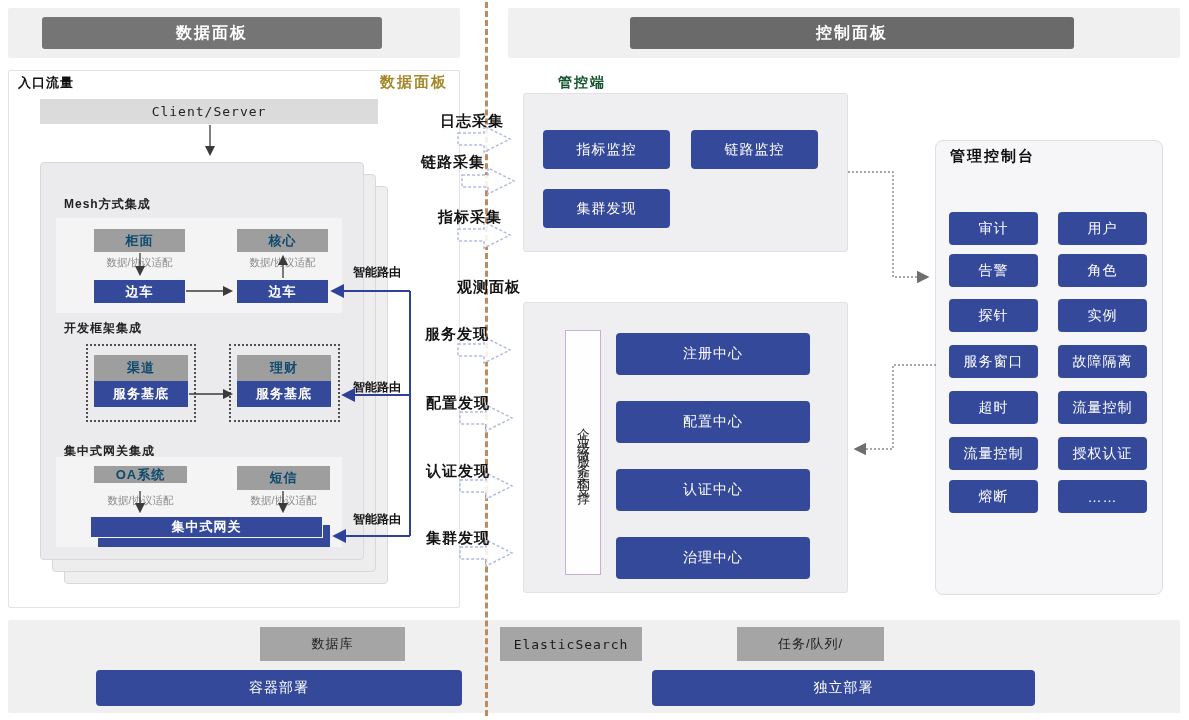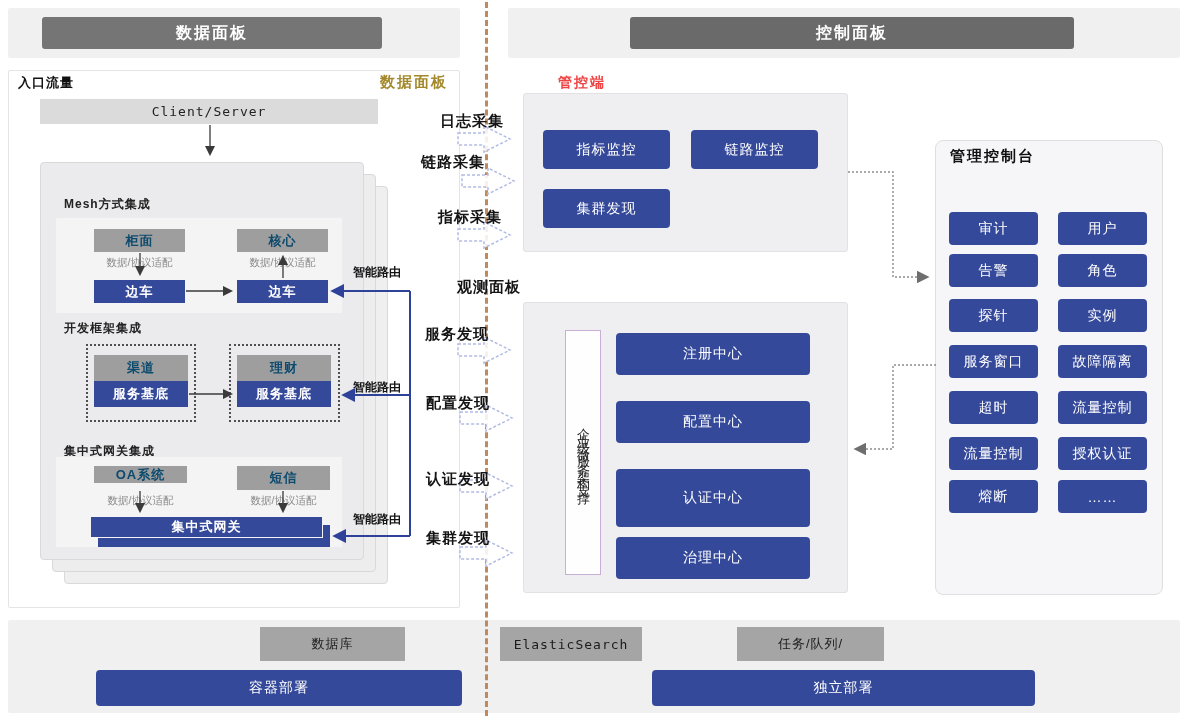--- a/index.html
+++ b/index.html
@@ -21,21 +21,21 @@
   .gray-box2{background:#a5a5a5;color:#1b1b1b;display:flex;align-items:center;justify-content:center;
              font-size:13px;letter-spacing:1px;}
   .sec-title{font-size:12px;font-weight:bold;color:#222;letter-spacing:1px;}
   .adapter{font-size:10.5px;color:#8a8a8a;text-align:center;white-space:nowrap;}
   .mid-label{font-size:15px;font-weight:bold;color:#141414;z-index:6;white-space:nowrap;letter-spacing:1px;}
   .route-label{font-size:12px;font-weight:bold;color:#141414;z-index:6;white-space:nowrap;}
   .dotted-box{border:2px dotted #4f4f4f;background:transparent;}
   .divider{border-left:3px dashed #c08a5c;z-index:2;}
   .mono{font-family:"DejaVu Sans Mono",monospace;font-weight:normal;}
   .gold{color:#a3892c;font-size:15px;font-weight:bold;letter-spacing:2px;}
-  .orange{color:#ef4444;font-size:14px;font-weight:bold;letter-spacing:2px;}
+  .orange{color:#14532d;font-size:14px;font-weight:bold;letter-spacing:2px;}
   .entry{font-size:13px;font-weight:bold;color:#111;letter-spacing:1px;}
   .left-panel{background:#ffffff;border:1px solid #e4e4e6;border-radius:2px;}
   .console{background:#f6f6f8;border:1px solid #dfdfe2;border-radius:8px;}
   .console-title{font-size:15px;font-weight:bold;color:#111;letter-spacing:2px;}
   .vert-box{background:#fefefe;border:1px solid #c9aed6;display:flex;align-items:center;justify-content:center;}
   .vert-text{writing-mode:vertical-rl;text-orientation:upright;font-size:13px;color:#222;
              letter-spacing:7px;line-height:36px;}
   svg.overlay{position:absolute;left:0;top:0;z-index:5;pointer-events:none;}
 </style>
 </head>
@@ -88,36 +88,36 @@
   <div class="abs route-label" style="left:353px;top:264px;">智能路由</div>
   <div class="abs route-label" style="left:353px;top:379px;">智能路由</div>
   <div class="abs route-label" style="left:353px;top:511px;">智能路由</div>
 
   <div class="abs mid-label" style="left:440px;top:112px;">日志采集</div>
   <div class="abs mid-label" style="left:421px;top:153px;">链路采集</div>
   <div class="abs mid-label" style="left:438px;top:208px;">指标采集</div>
   <div class="abs mid-label" style="left:457px;top:278px;font-size:15px;">观测面板</div>
   <div class="abs mid-label" style="left:425px;top:325px;">服务发现</div>
   <div class="abs mid-label" style="left:426px;top:394px;">配置发现</div>
-  <div class="abs mid-label" style="left:426px;top:462px;margin-top:8px;">认证发现</div>
+  <div class="abs mid-label" style="left:426px;top:462px;">认证发现</div>
   <div class="abs mid-label" style="left:426px;top:529px;">集群发现</div>
 
   <div class="abs orange" style="left:558px;top:74px;">管控端</div>
   <div class="abs panel" style="left:523px;top:93px;width:325px;height:159px;"></div>
   <div class="abs blue-btn" style="left:543px;top:130px;width:127px;height:39px;">指标监控</div>
   <div class="abs blue-btn" style="left:691px;top:130px;width:127px;height:39px;">链路监控</div>
   <div class="abs blue-btn" style="left:543px;top:189px;width:127px;height:39px;">集群发现</div>
 
   <div class="abs panel" style="left:523px;top:302px;width:325px;height:291px;"></div>
   <div class="abs vert-box" style="left:565px;top:330px;width:36px;height:245px;">
     <span class="vert-text">企业级微服务架构支撑</span>
   </div>
   <div class="abs blue-btn" style="left:616px;top:333px;width:194px;height:42px;">注册中心</div>
   <div class="abs blue-btn" style="left:616px;top:401px;width:194px;height:42px;">配置中心</div>
-  <div class="abs blue-btn" style="left:616px;top:469px;width:194px;height:58px;">认证中心</div>
+  <div class="abs blue-btn" style="left:616px;top:469px;width:194px;height:42px;">认证中心</div>
   <div class="abs blue-btn" style="left:616px;top:537px;width:194px;height:42px;">治理中心</div>
 
   <div class="abs console" style="left:935px;top:140px;width:228px;height:455px;"></div>
   <div class="abs console-title" style="left:950px;top:147px;">管理控制台</div>
   <div class="abs blue-btn" style="left:949px;top:212px;width:89px;height:33px;">审计</div>
   <div class="abs blue-btn" style="left:1058px;top:212px;width:89px;height:33px;">用户</div>
   <div class="abs blue-btn" style="left:949px;top:254px;width:89px;height:33px;">告警</div>
   <div class="abs blue-btn" style="left:1058px;top:254px;width:89px;height:33px;">角色</div>
   <div class="abs blue-btn" style="left:949px;top:299px;width:89px;height:33px;">探针</div>
   <div class="abs blue-btn" style="left:1058px;top:299px;width:89px;height:33px;">实例</div>

